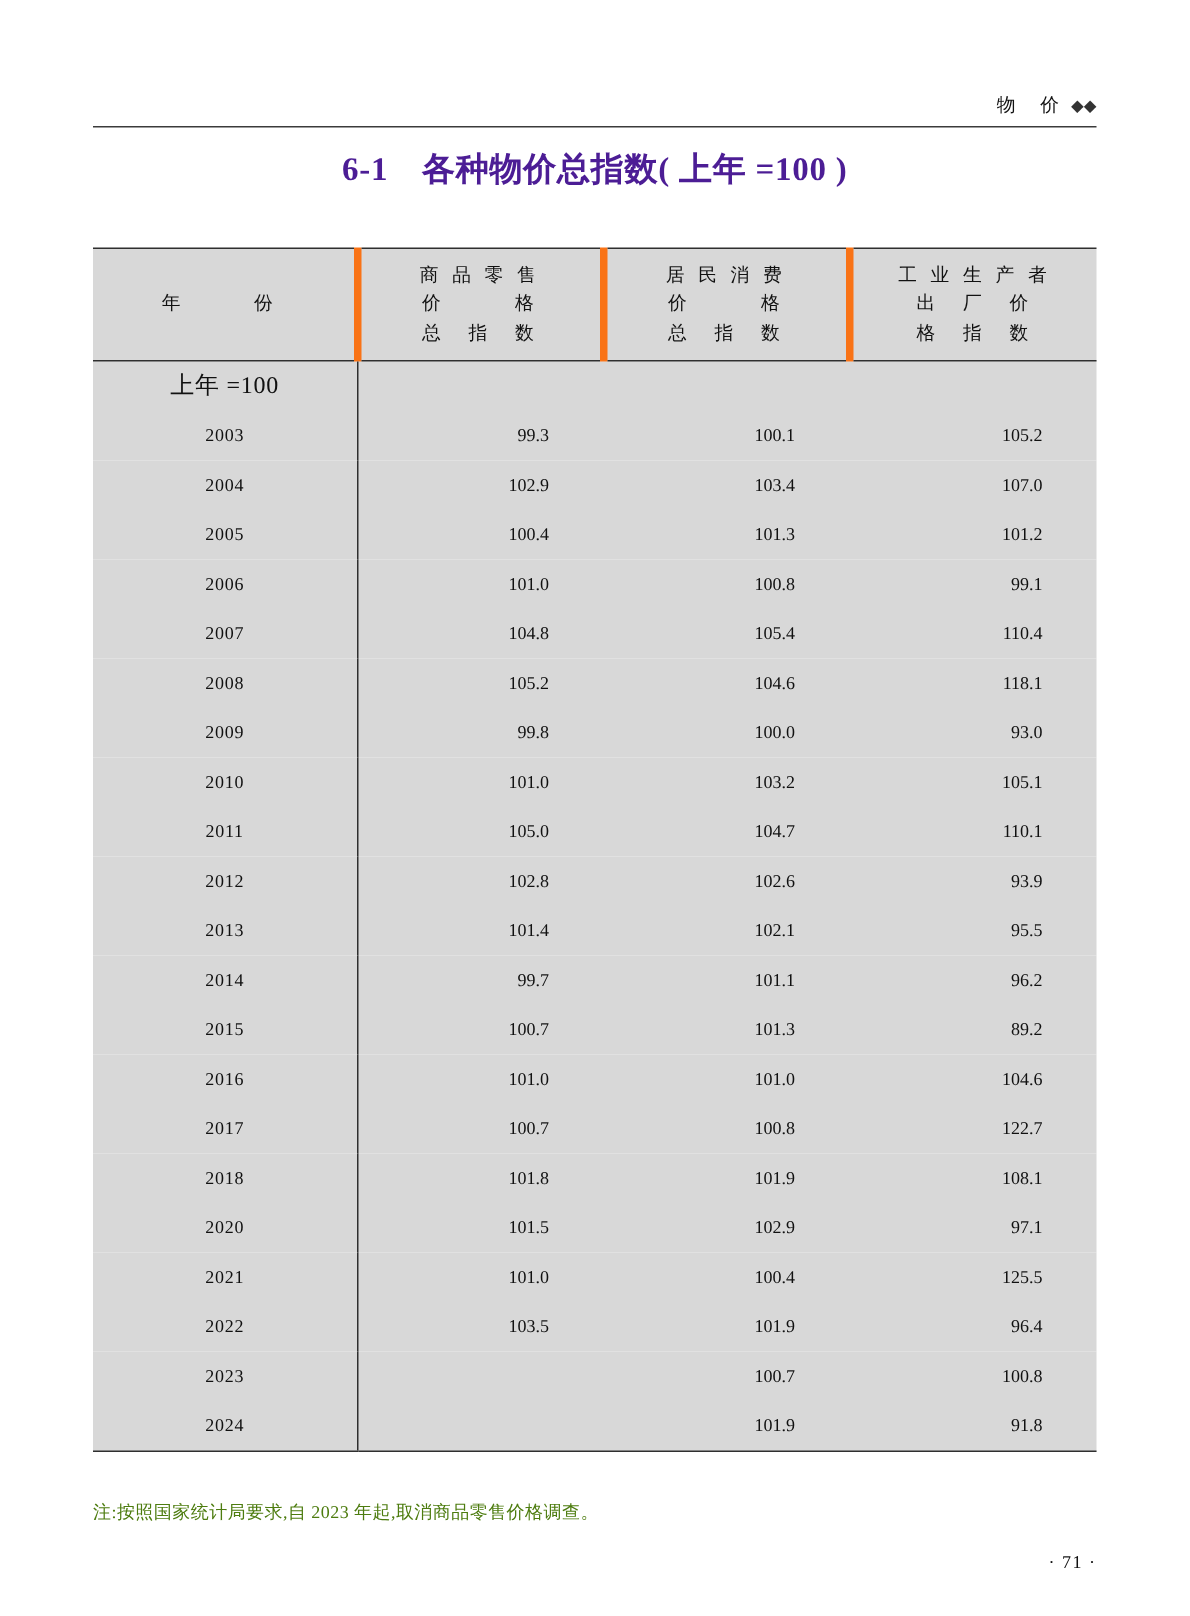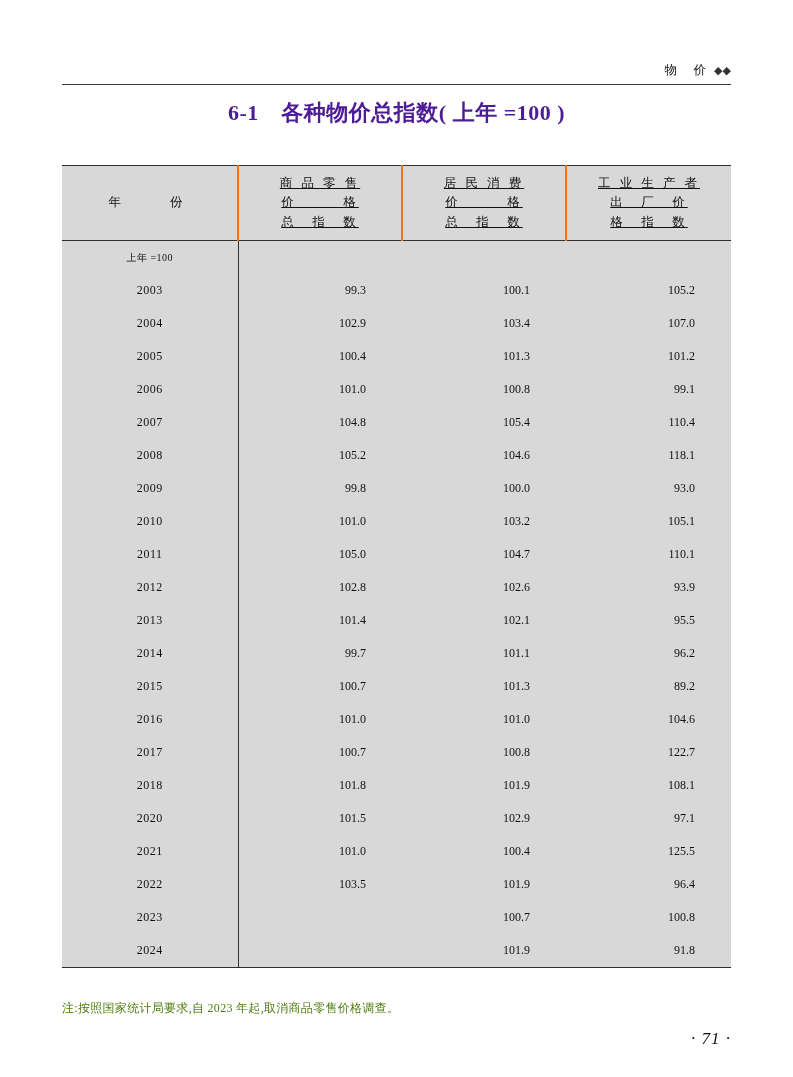--- a/index.html
+++ b/index.html
@@ -86,40 +86,39 @@
     border-top: 1px solid #2f2f2f;
     border-bottom: 1px solid #2f2f2f;
     vertical-align: middle;
     font-weight: normal;
     font-size: 12.5px;
     color: #111;
     line-height: 1.55;
     text-align: center;
   }
   thead tr.head-row th.sep {
-    border-left: 2px solid #f97316;
-    text-decoration: underline;
+    border-left: 5px solid #f97316;
   }
   .hdr-line { display: block; letter-spacing: 3px; }
   .hdr-year { letter-spacing: 8px; font-size: 12.5px; }
 
   tbody td {
     height: 33px;
     background: #d8d8d8;
     font-size: 12px;
     color: #111;
     vertical-align: middle;
   }
   tbody td.year {
     text-align: center;
     letter-spacing: 0.5px;
   }
   tbody td.base {
     text-align: center;
-    font-size: 10px;
+    font-size: 16px;
     letter-spacing: 0.5px;
   }
   tbody td.val {
     text-align: right;
     padding-right: 36px;
     border-left: 0;
   }
   tbody td.firstval {
     border-left: 1px solid #2f2f2f;
   }
@@ -134,24 +133,23 @@
     width: 669px;
     font-size: 12px;
     color: #4d7c0f;
     letter-spacing: 0.3px;
   }
   
   .folio {
     position: absolute;
     bottom: 28px;
     right: 62px;
-    font-size: 17px;
+    font-size: 12px;
     color: #111;
     letter-spacing: 1px;
-    font-style: italic;
   }
 </style>
 </head>
 <body>
 
 <div class="page">
 
   <div class="header-right">
     <span>物　价</span>
     <span class="diamonds">◆◆</span>

